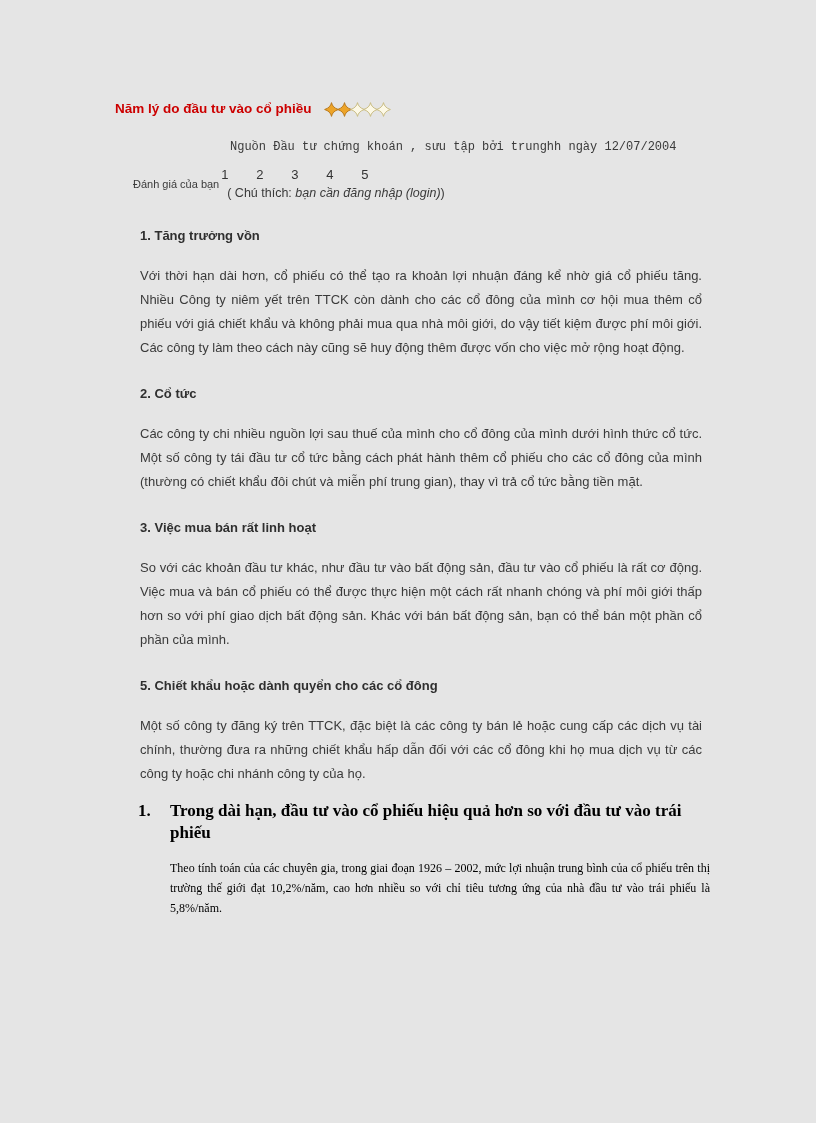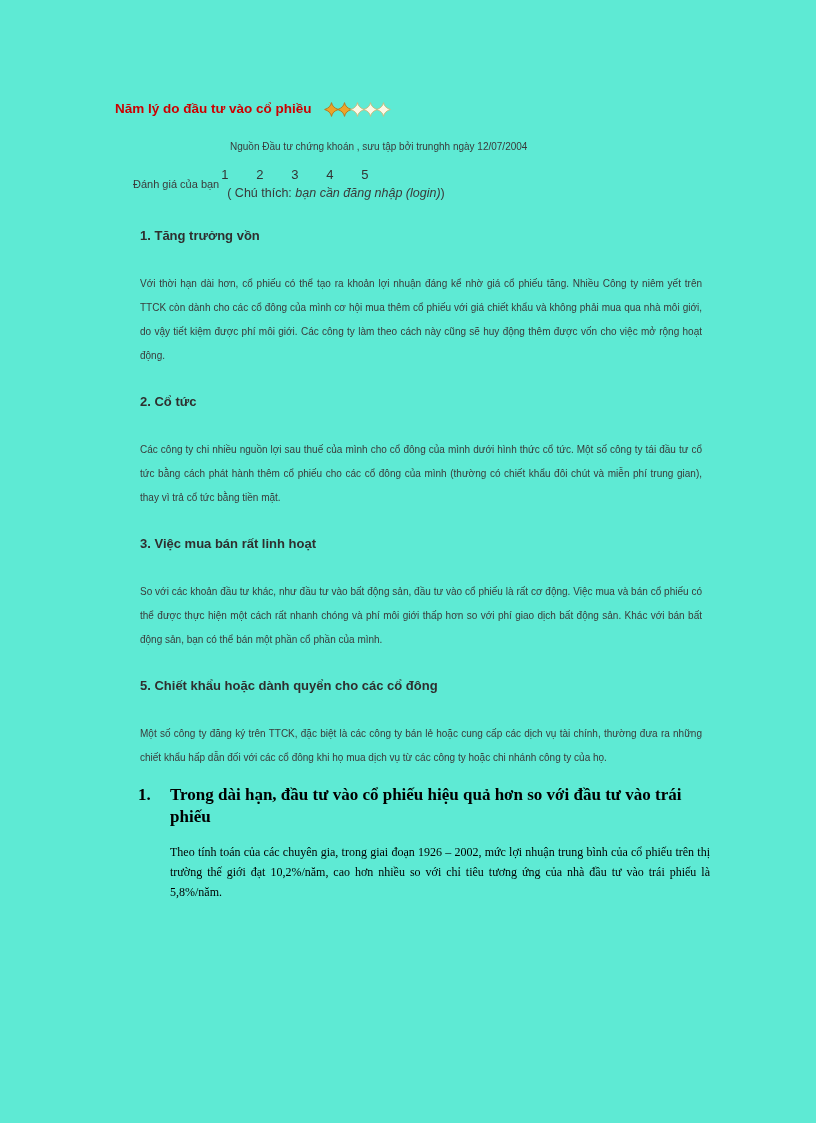--- a/index.html
+++ b/index.html
@@ -1,21 +1,21 @@
 <!DOCTYPE html>
 <html><head>
 <meta charset="utf-8">
 <style>
   * { margin: 0; padding: 0; box-sizing: border-box; }
   html, body { background: #ffffff; }
   .page {
     position: relative;
     width: 816px;
     height: 1123px;
-    background: #5eead4;
+    background: #e5e5e5;
     font-family: "Liberation Sans", sans-serif;
     color: #333333;
     padding: 100px 111px 0 115px;
     overflow: hidden;
   }
 
   
   .title-row { display: flex; align-items: center; gap: 14px; }
   .doc-title {
     font-size: 13.5px;
@@ -23,23 +23,24 @@
     color: #cc0000;
     line-height: 18px;
   }
   .stars { display: inline-flex; align-items: center; }
   .stars svg { display: block; margin-left: -2px; }
 
   
   .source-line {
     margin-top: 20px;
     margin-left: 115px;
-    font-size: 10px;
+    font-size: 12px;
     line-height: 18px;
     color: #3a3a3a;
+    font-family: Liberation Mono, monospace;
   }
 
   
   .rating-row {
     margin-top: 10px;
     padding-left: 18px;
     display: flex;
     align-items: center;
   }
   .rating-label { font-size: 11px; color: #3a3a3a; white-space: nowrap; }
@@ -66,22 +67,22 @@
   
   .sections { margin-left: 25px; width: 562px; margin-top: 20px; }
   .section-heading {
     font-size: 13px;
     font-weight: bold;
     color: #2f2f2f;
     line-height: 24px;
     margin-top: 22px;
   }
   .section-body {
-    margin-top: 24px;
-    font-size: 10px;
+    margin-top: 16px;
+    font-size: 13px;
     line-height: 24px;
     color: #3a3a3a;
     text-align: justify;
   }
 
   
   .highlight {
     margin-top: 14px;
     margin-left: 23px;
     width: 572px;

